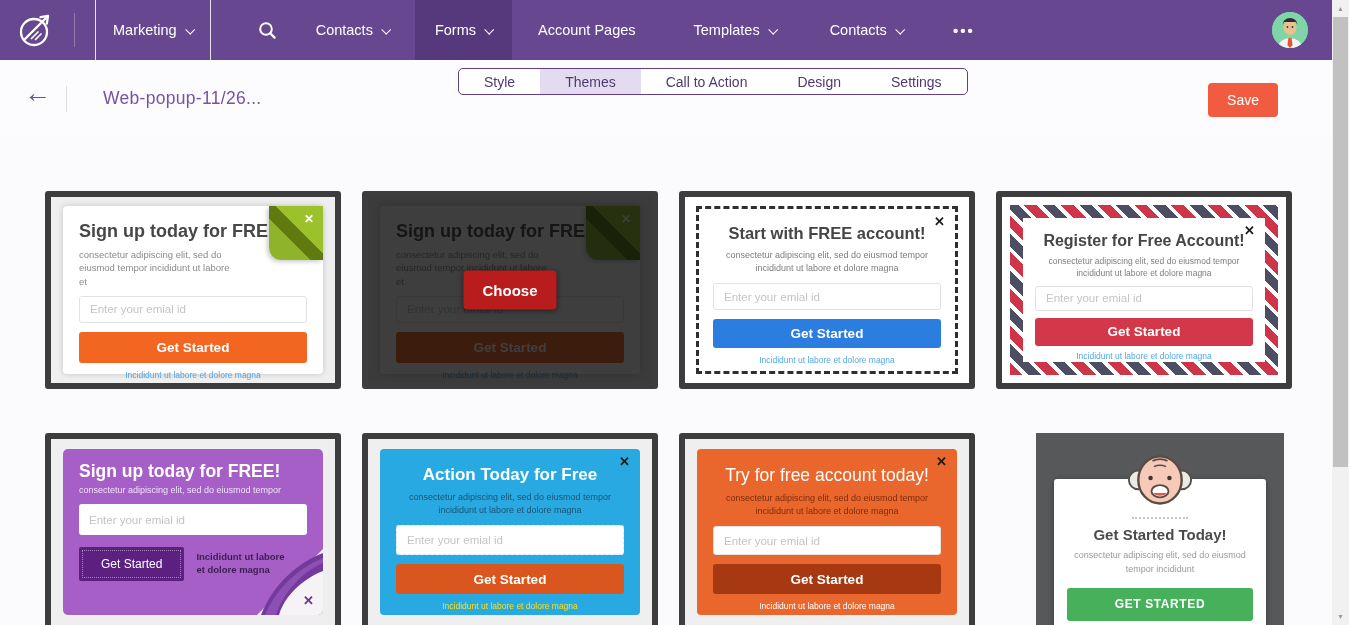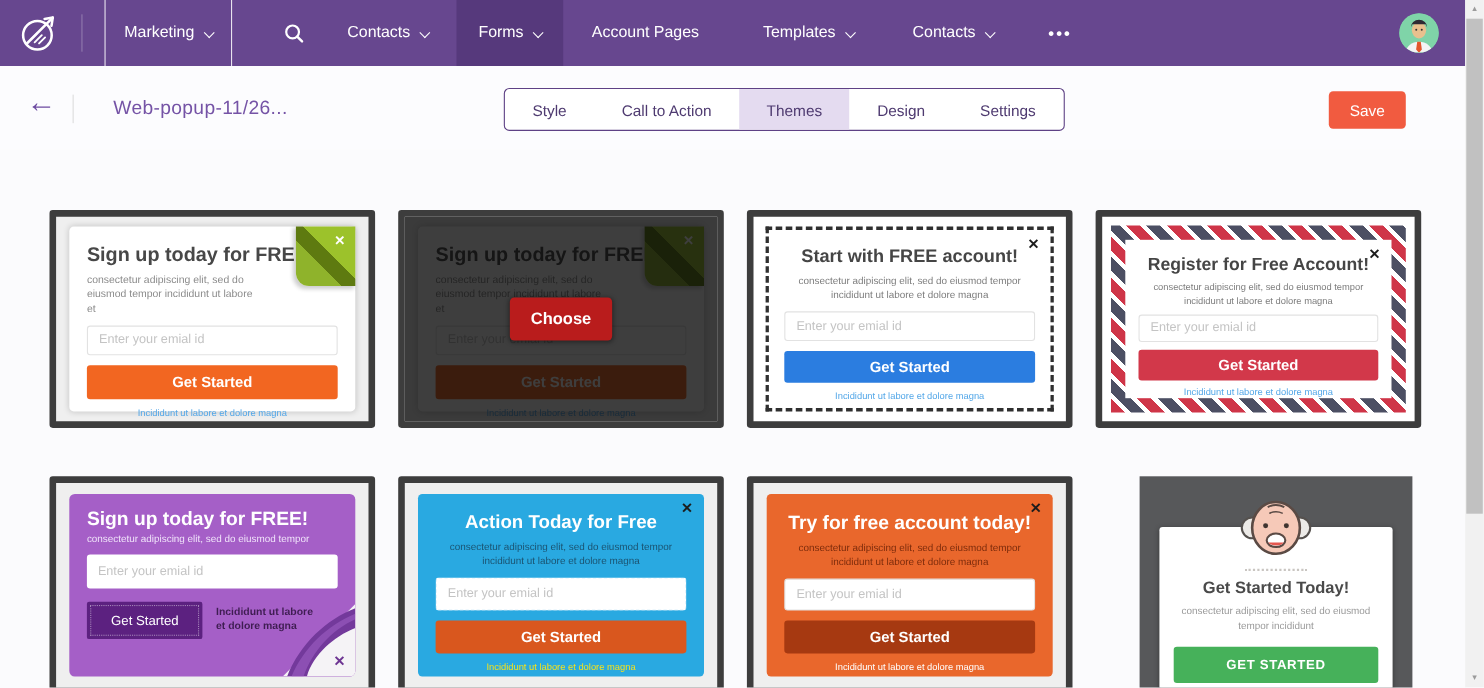--- a/index.html
+++ b/index.html
@@ -22,21 +22,21 @@
   .chev { width:7px; height:7px; border-right:1.8px solid #fff; border-bottom:1.8px solid #fff;
           transform:rotate(45deg) translateY(-1px); margin-left:9px; display:inline-block; }
   .avatar { margin-left:auto; margin-right:24px; width:36px; height:36px; border-radius:50%;
             background:#7fd4a8; overflow:hidden; cursor:pointer; flex:0 0 auto; }
 
   
   .subheader { position:absolute; left:0; top:60px; right:17px; height:76px; background:#fcfcfe; }
   .back { position:absolute; left:24px; top:20px; font-size:27px; color:#6d4ba1; font-weight:600; cursor:pointer; line-height:1; }
   .title-divider { position:absolute; left:66px; top:26px; width:1px; height:26px; background:#ddd; }
   .page-title { position:absolute; left:103px; top:28px; font-size:17.5px; color:#7553a6; letter-spacing:.3px; }
-  .tabs { position:absolute; left:458px; top:20px; height:39px; border:1px solid #5e4185; border-radius:5px;
+  .tabs { position:absolute; left:458px; top:8px; height:27px; border:1px solid #5e4185; border-radius:5px;
           background:#fff; display:flex; overflow:hidden; }
   .tab { display:flex; align-items:center; padding:0 25px; font-size:14px; color:#4e3a70; cursor:pointer; }
   .tab.active { background:#e4dbf0; }
   .save-btn { position:absolute; right:54px; top:23px; background:#f15b40; color:#fff; font-size:14px;
               padding:9px 19px; border-radius:4px; cursor:pointer; }
 
   
   .grid { position:absolute; left:45px; top:191px; display:grid;
           grid-template-columns:repeat(4,296px); column-gap:21px; row-gap:44px; }
   .tile { width:296px; height:198px; background:#efefef; border:6px solid #3d3d3d; border-radius:3px;
@@ -105,21 +105,21 @@
   .pE { position:absolute; left:12px; right:12px; top:10px; bottom:10px; background:#29a9e1;
         border-radius:4px; padding:8px 16px; text-align:center; }
   .pE .t { margin-top:8px; color:#fff; font-size:17px; font-weight:700; }
   .pE .d { margin-top:6px; color:#1b5472; font-size:9px; line-height:1.45; }
   .pE .fld { height:30px; border:1px dashed #cfeaf8; }
   .pE .lnk { color:#f5e11c; }
 
   
   .pF { position:absolute; left:12px; right:12px; top:10px; bottom:10px; background:#e9672c;
         border-radius:4px; padding:8px 16px; text-align:center; }
-  .pF .t { margin-top:8px; color:#fff; font-size:17.5px; font-weight:700; }
+  .pF .t { margin-top:8px; color:#fff; font-size:17.5px; font-weight:400; }
   .pF .d { margin-top:6px; color:#7d2c0c; font-size:9px; line-height:1.45; }
   .pF .fld { height:29px; }
   .pF .lnk { color:#fff; }
 
   
   .gBg { position:absolute; left:40px; right:8px; top:0; height:210px; background:#57585a; }
   .gCard { position:absolute; left:58px; right:26px; top:46px; height:185px; background:#fff;
            border-radius:3px; box-shadow:0 1px 5px rgba(0,0,0,.35); padding:38px 13px 8px; text-align:center; }
   .gCard .man { position:absolute; top:-34px; left:50%; transform:translateX(-50%); }
   .gCard .sq { width:56px; margin:0 auto; border-bottom:2px dotted #c9c5c1; }
@@ -195,22 +195,22 @@
     </svg>
   </span>
 </div>
 
 <div class="subheader">
   <span class="back">←</span>
   <span class="title-divider"></span>
   <span class="page-title">Web-popup-11/26...</span>
   <div class="tabs">
     <span class="tab">Style</span>
+    <span class="tab active">Themes</span>
     <span class="tab">Call to Action</span>
-    <span class="tab active">Themes</span>
     <span class="tab">Design</span>
     <span class="tab">Settings</span>
   </div>
   <span class="save-btn">Save</span>
 </div>
 
 <div class="grid">
 
   <div class="tile">
     <div class="pA">

